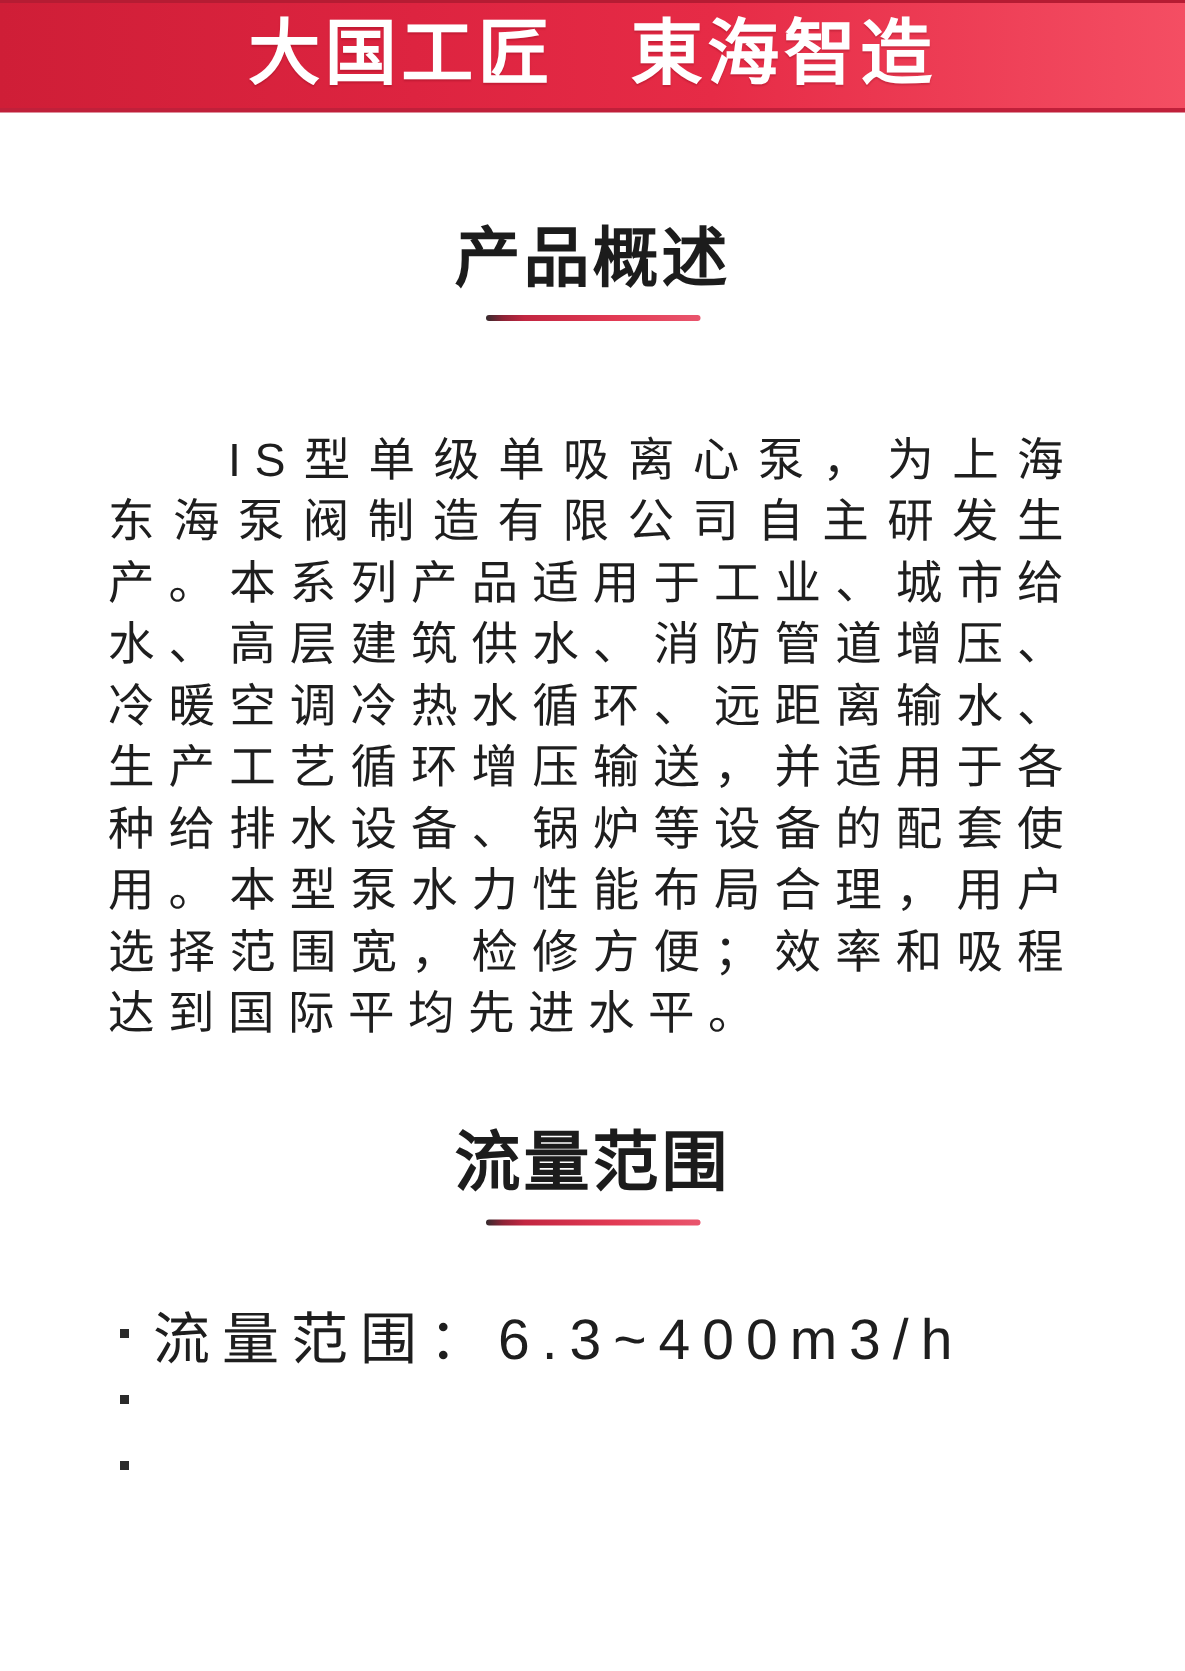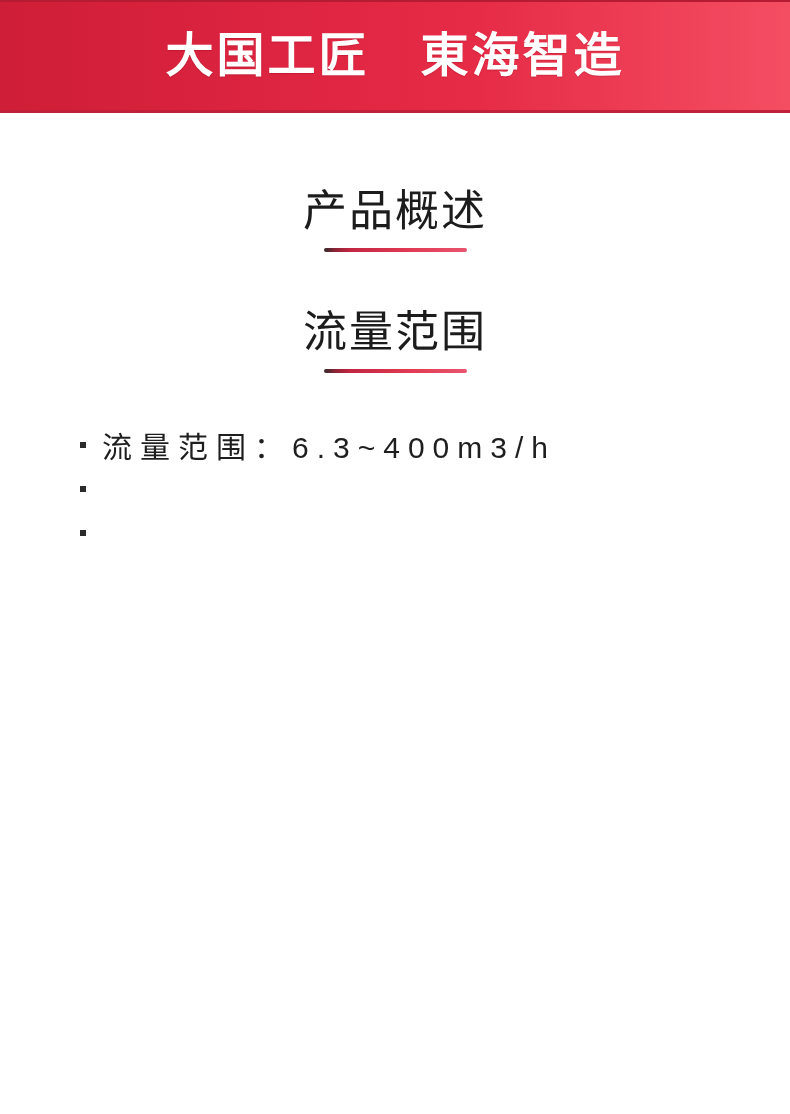--- a/index.html
+++ b/index.html
@@ -13,21 +13,21 @@
     overflow: hidden;
     position: relative;
     font-family: "Liberation Sans", "DejaVu Sans", sans-serif;
     color: #1e1e1e;
   }
 
   
   .banner {
     box-sizing: border-box;
     width: 790px;
-    height: 113px;
+    height: 75px;
     border-top: 2px solid #b51c33;
     border-bottom: 3px solid #c0203a;
     background: linear-gradient(90deg, #cf1e37 0%, #dd2440 35%, #e62b46 60%, #f44e63 100%);
     display: flex;
     align-items: center;
     justify-content: center;
   }
   .banner-title {
     color: #ffffff;
     font-size: 48px;
@@ -36,21 +36,21 @@
     line-height: 1;
     text-shadow: 0 1px 1px rgba(120, 0, 20, 0.25);
     white-space: nowrap;
   }
 
   
   .section-heading {
     margin: 0;
     text-align: center;
     font-size: 44px;
-    font-weight: 400;
+    font-weight: 700;
     letter-spacing: 2px;
     line-height: 48px;
     color: #1c1c1c;
   }
   .heading-underline {
     width: 143px;
     height: 4px;
     margin: 13px auto 0 auto;
     border-radius: 2px;
     background: linear-gradient(90deg, #352b2e 0%, #8e2336 8%, #c22641 18%, #e23a54 60%, #e9556d 100%);
@@ -73,21 +73,21 @@
   
   .bullet-list {
     list-style: none;
     margin: 50px 40px 0 80px;
     padding: 0;
   }
   .bullet-item {
     display: flex;
     align-items: center;
     height: 44px;
-    font-size: 30px;
+    font-size: 38px;
     letter-spacing: 8px;
     color: #1e1e1e;
     white-space: nowrap;
   }
   .bullet-dot {
     flex: none;
     width: 6px;
     height: 6px;
     background: #2b2b2b;
     margin-right: 16px;
@@ -98,20 +98,21 @@
 
 <header class="banner">
   <span class="banner-title">大国工匠　東海智造</span>
 </header>
 
 <main>
 
   <section id="section-overview">
     <h2 class="section-heading">产品概述</h2>
     <div class="heading-underline"></div>
+    <p class="overview-paragraph">IS型单级单吸离心泵，为上海东海泵阀制造有限公司自主研发生产。本系列产品适用于工业、城市给水、高层建筑供水、消防管道增压、冷暖空调冷热水循环、远距离输水、生产工艺循环增压输送，并适用于各种给排水设备、锅炉等设备的配套使用。本型泵水力性能布局合理，用户选择范围宽，检修方便；效率和吸程达到国际平均先进水平。</p>
   </section>
 
   <section id="section-conditions">
     <h2 class="section-heading">流量范围</h2>
     <div class="heading-underline"></div>
 
     <ul class="bullet-list">
       <li class="bullet-item">
         <span class="bullet-dot"></span>
         <span>流量范围：6.3~400m3/h</span>

